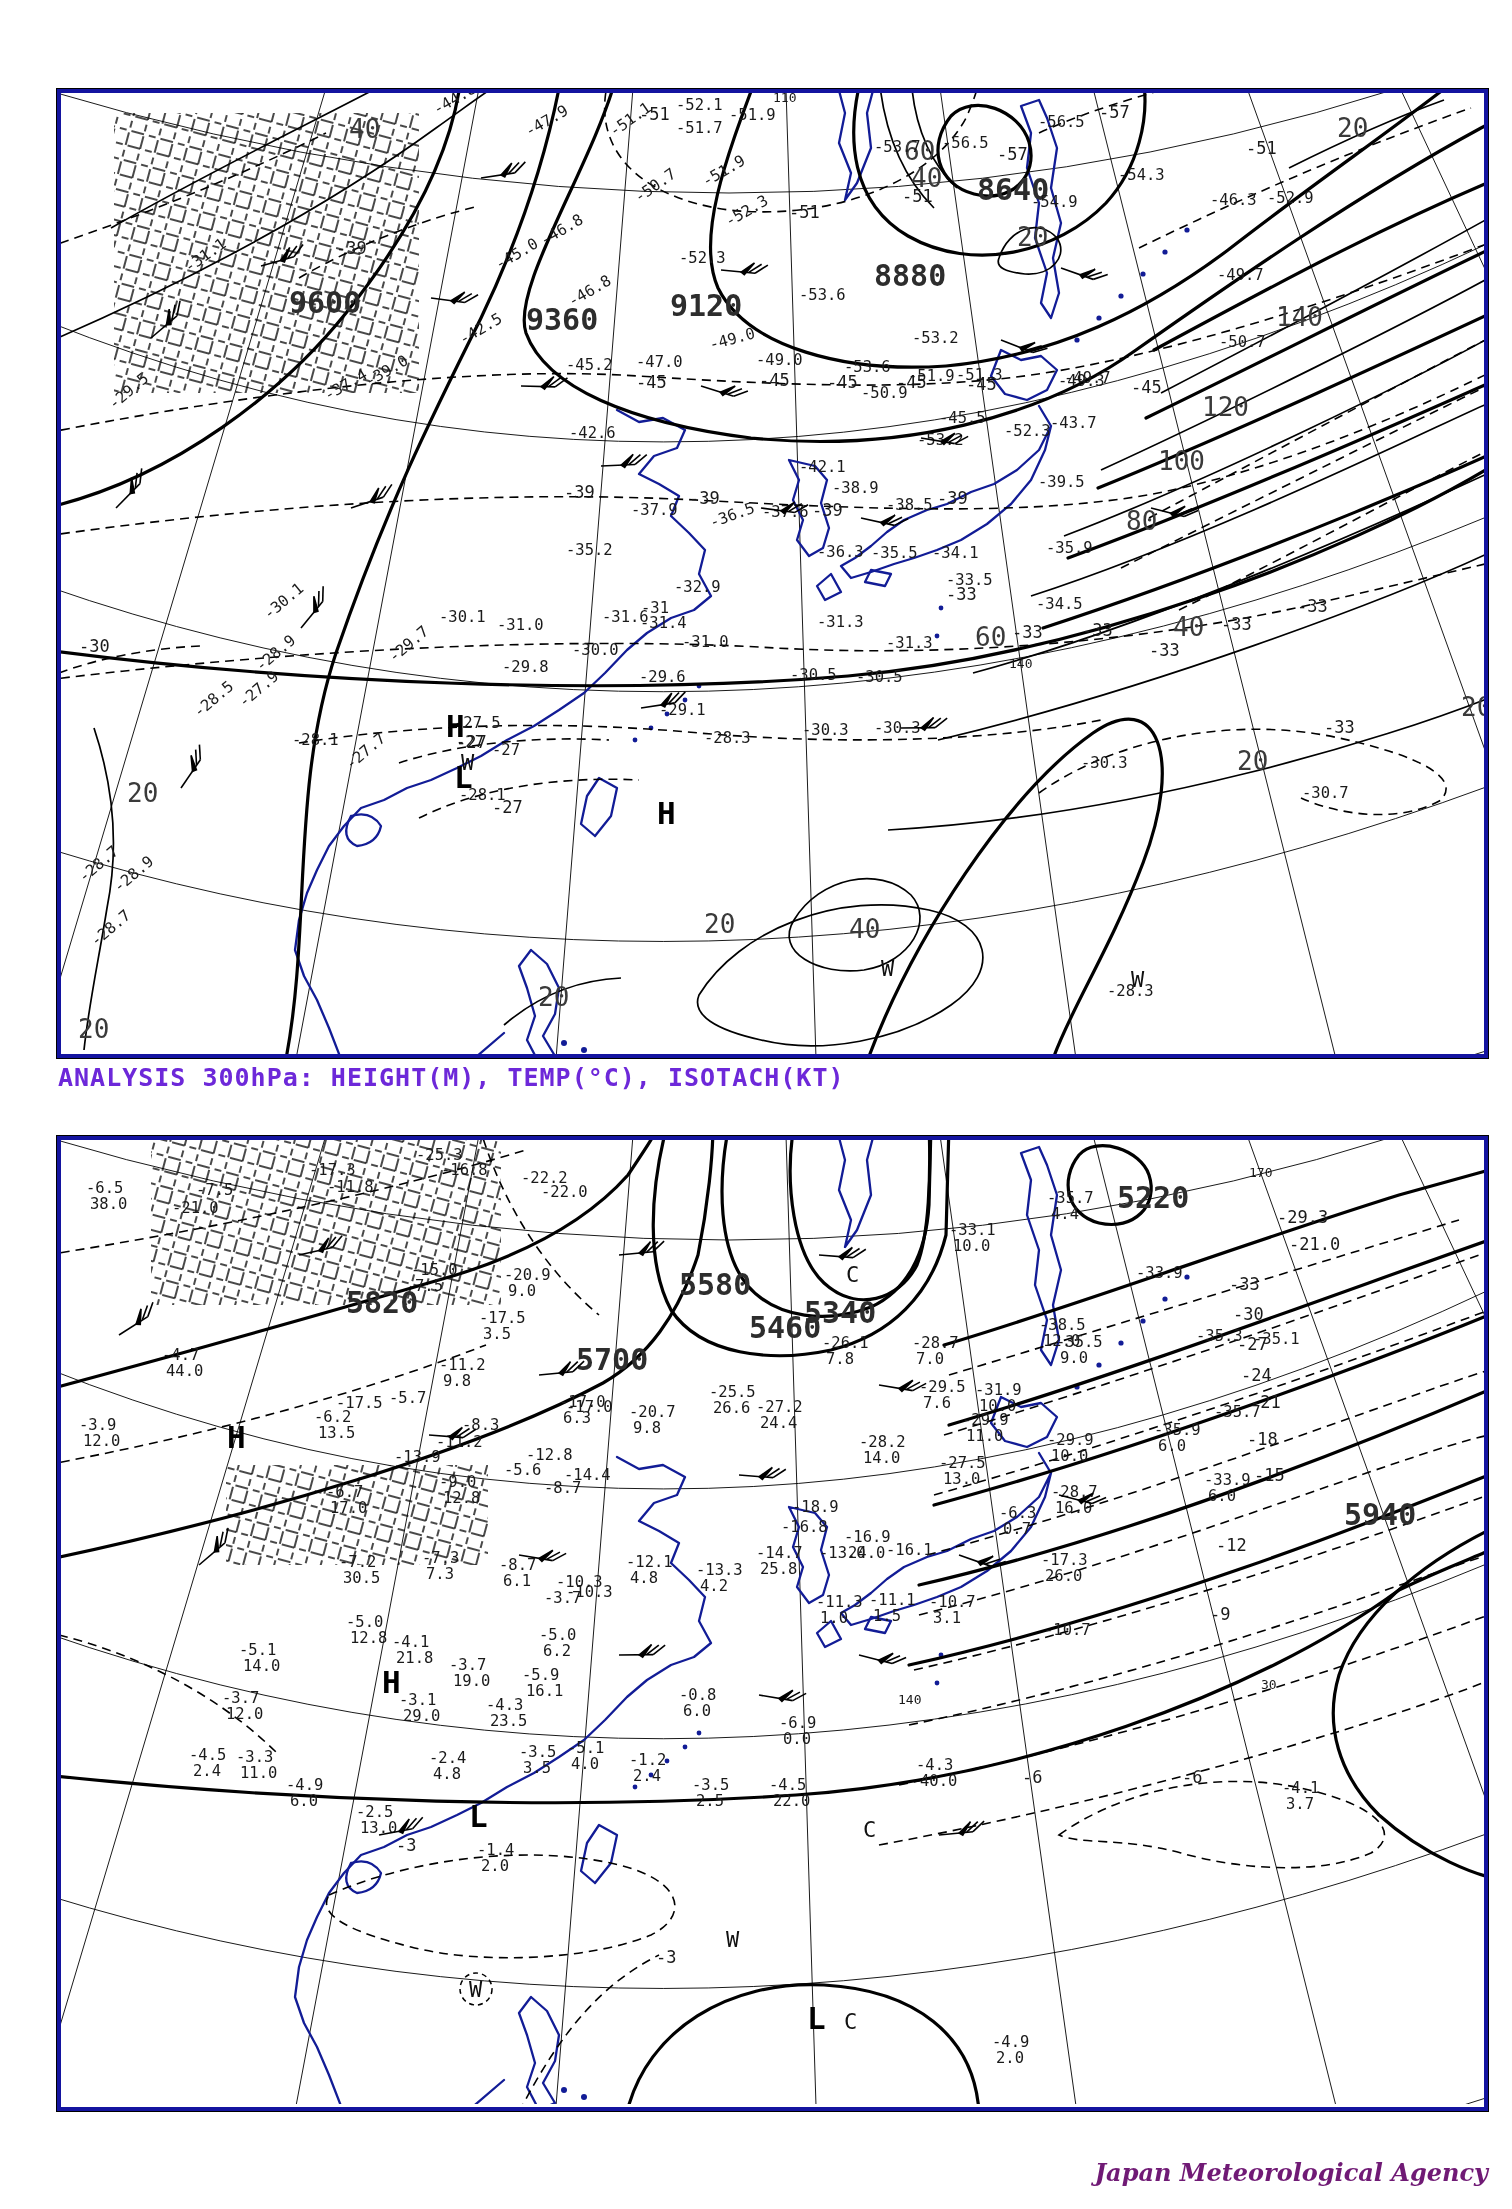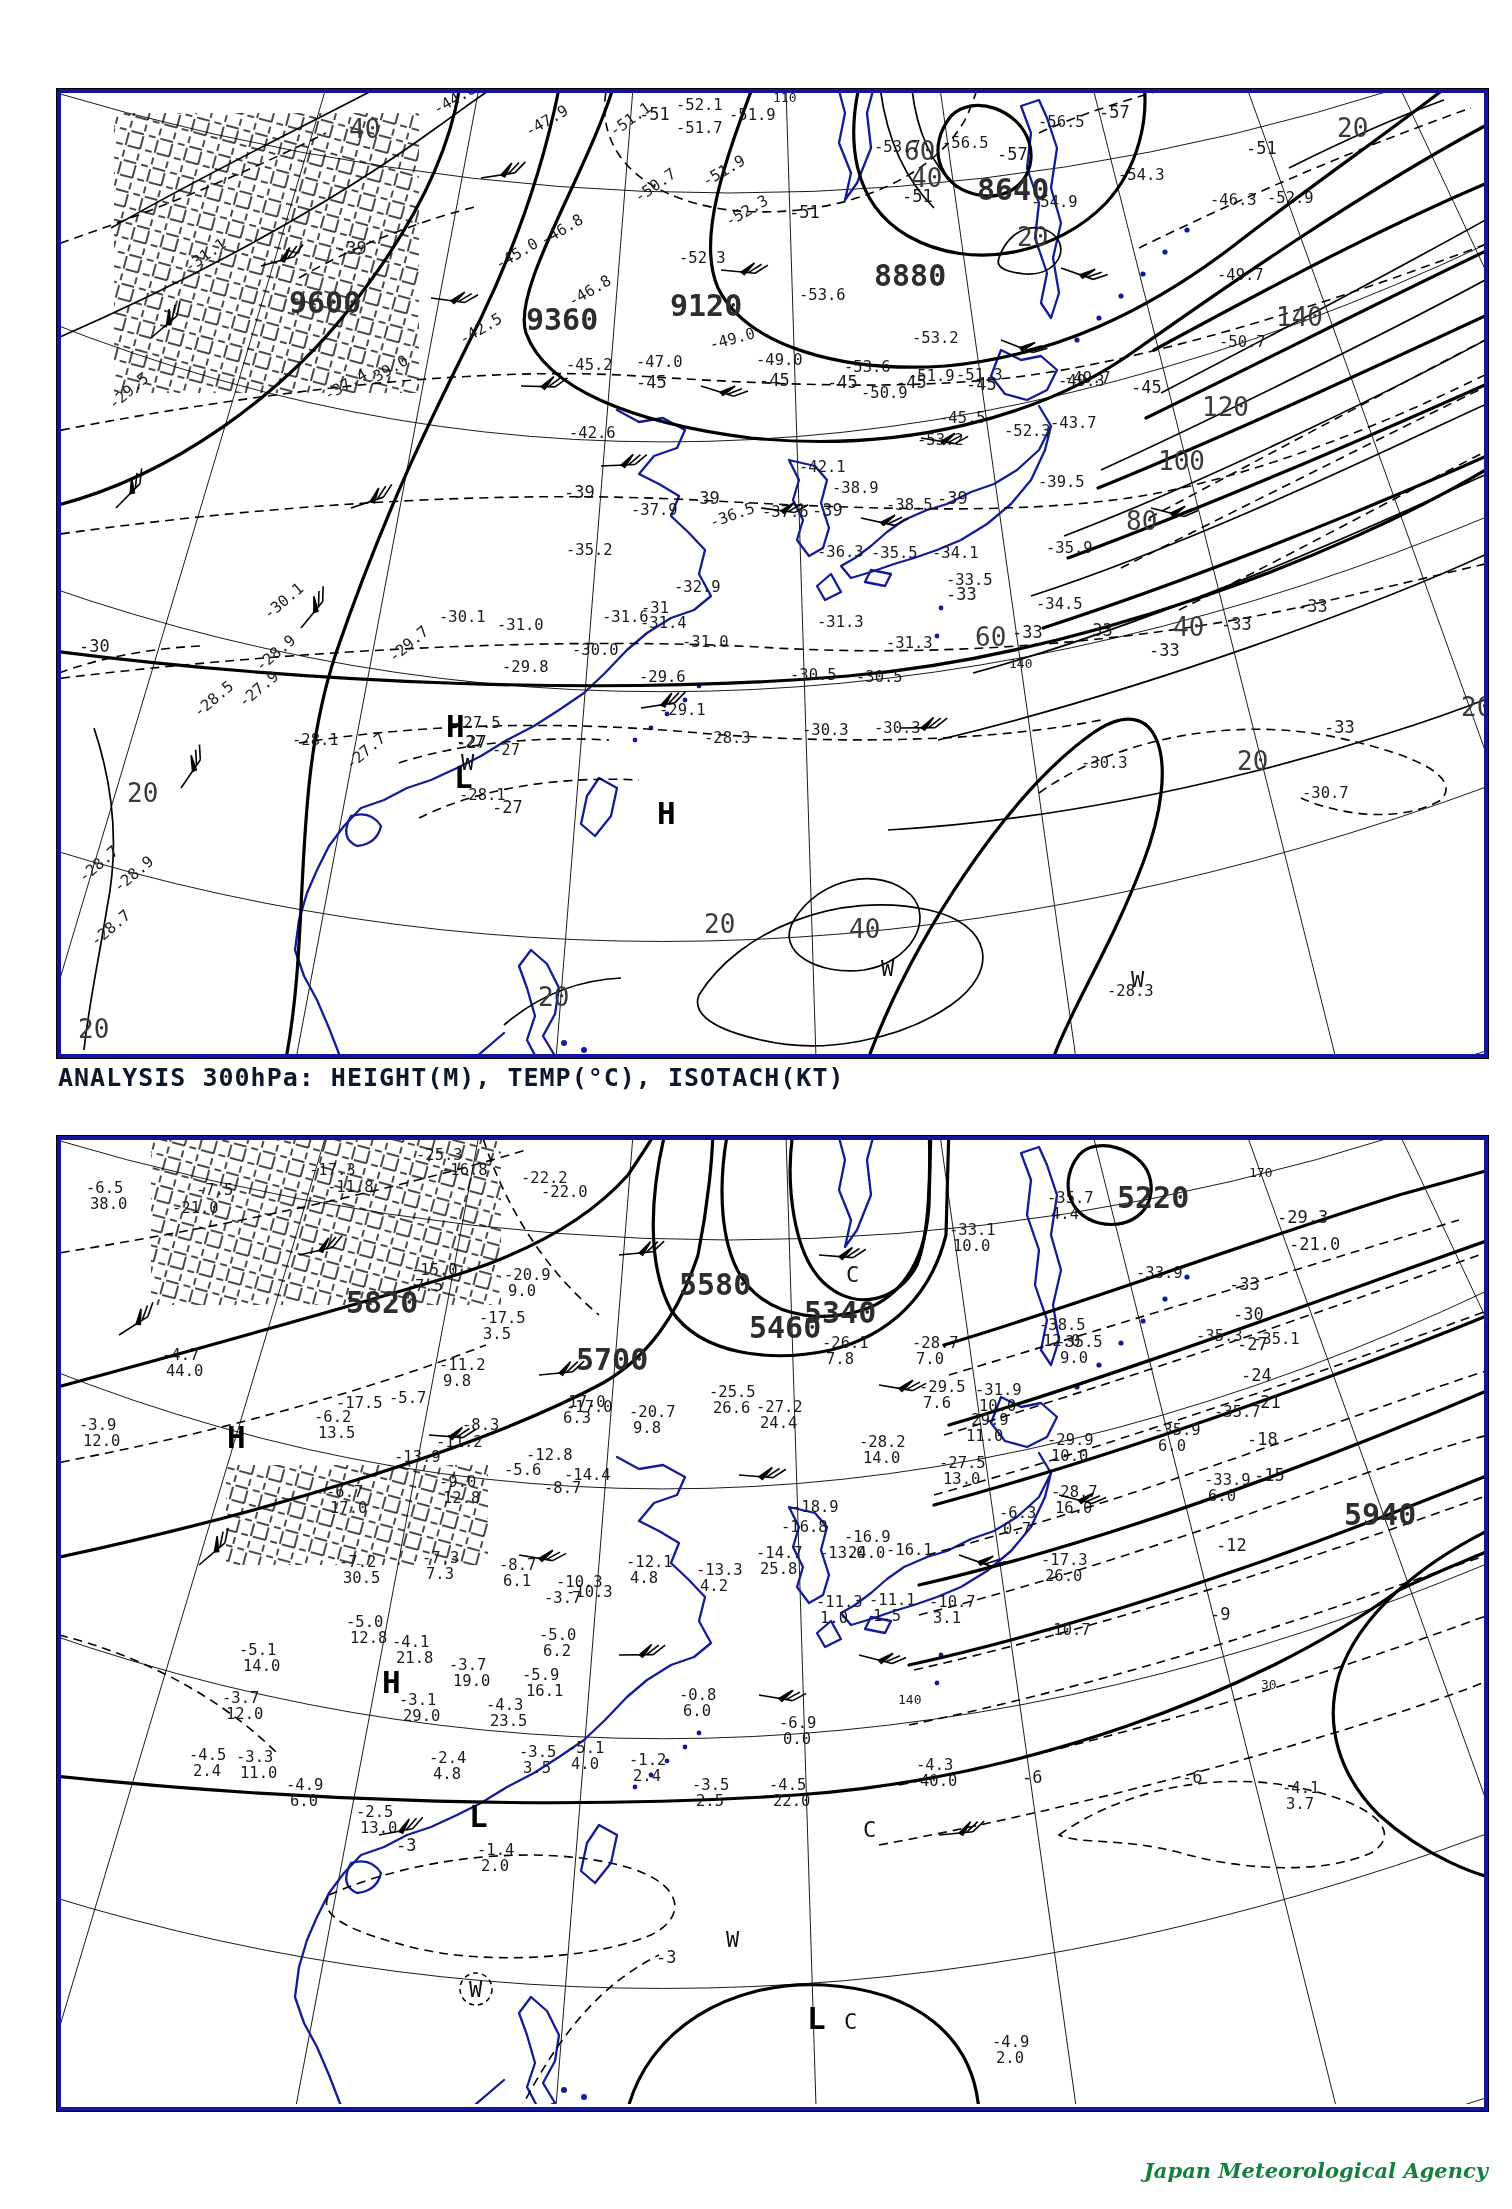--- a/index.html
+++ b/index.html
@@ -1,24 +1,24 @@
 <!DOCTYPE html>
 <html><head>
 <meta charset="utf-8">
 <style>
   html,body{margin:0;padding:0;background:#ffffff;}
   #page{position:relative;width:1512px;height:2209px;background:#fff;overflow:hidden;
         font-family:"DejaVu Sans Mono", monospace;}
   .mapsvg{position:absolute;left:56px;}
-  .caption{position:absolute;left:58px;color:#0f172a;font-weight:bold;font-size:25px;
+  .caption{position:absolute;left:58px;color:#6d28d9;font-weight:bold;font-size:25px;
            letter-spacing:1px;white-space:pre;}
   #footer-left{position:absolute;left:58px;top:2146px;font-size:37px;font-weight:bold;color:#000;
                letter-spacing:2px;white-space:pre;}
   #footer-right{position:absolute;right:24px;top:2158px;font-family:"DejaVu Serif",serif;
-                font-style:italic;font-weight:bold;font-size:21px;color:#15803d;margin-left:16px;}
+                font-style:italic;font-weight:bold;font-size:24px;color:#701a75;margin-left:16px;}
   
   .frame{fill:none;stroke:#1414a0;stroke-width:4;}
   .frame2{fill:none;stroke:#000;stroke-width:1.2;}
   .grat{fill:none;stroke:#000;stroke-width:0.9;}
   .coast{fill:none;stroke:#121c96;stroke-width:2.3;stroke-linejoin:round;stroke-linecap:round;}
   .isl{fill:#121c96;stroke:none;}
   .ch{fill:none;stroke:#000;stroke-width:3.2;stroke-linecap:round;}
   .ci{fill:none;stroke:#000;stroke-width:1.7;}
   .ct{fill:none;stroke:#000;stroke-width:1.6;stroke-dasharray:9 6;}
   .hatchbox{fill:url(#hatchpat);stroke:none;opacity:.95;}

